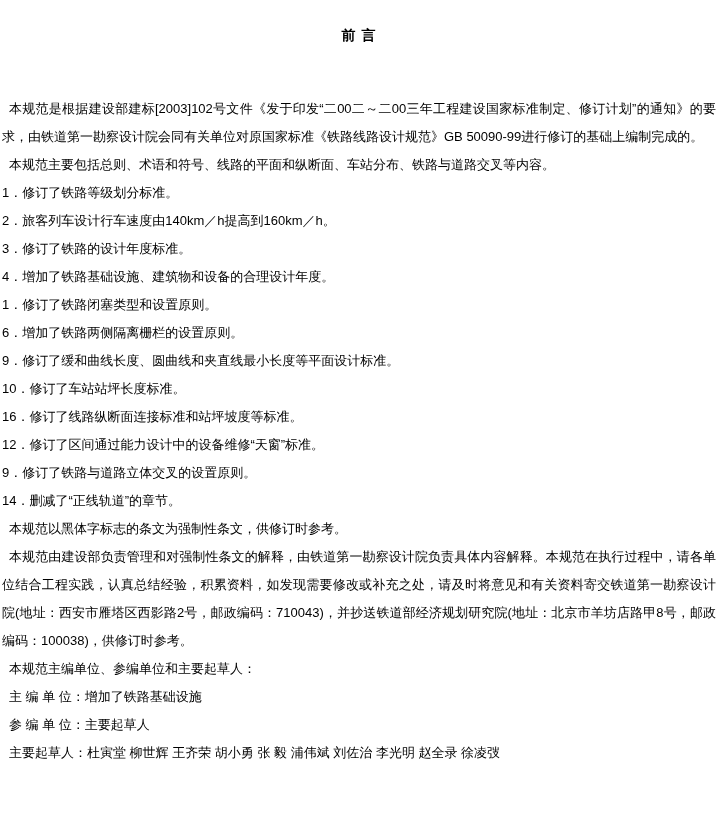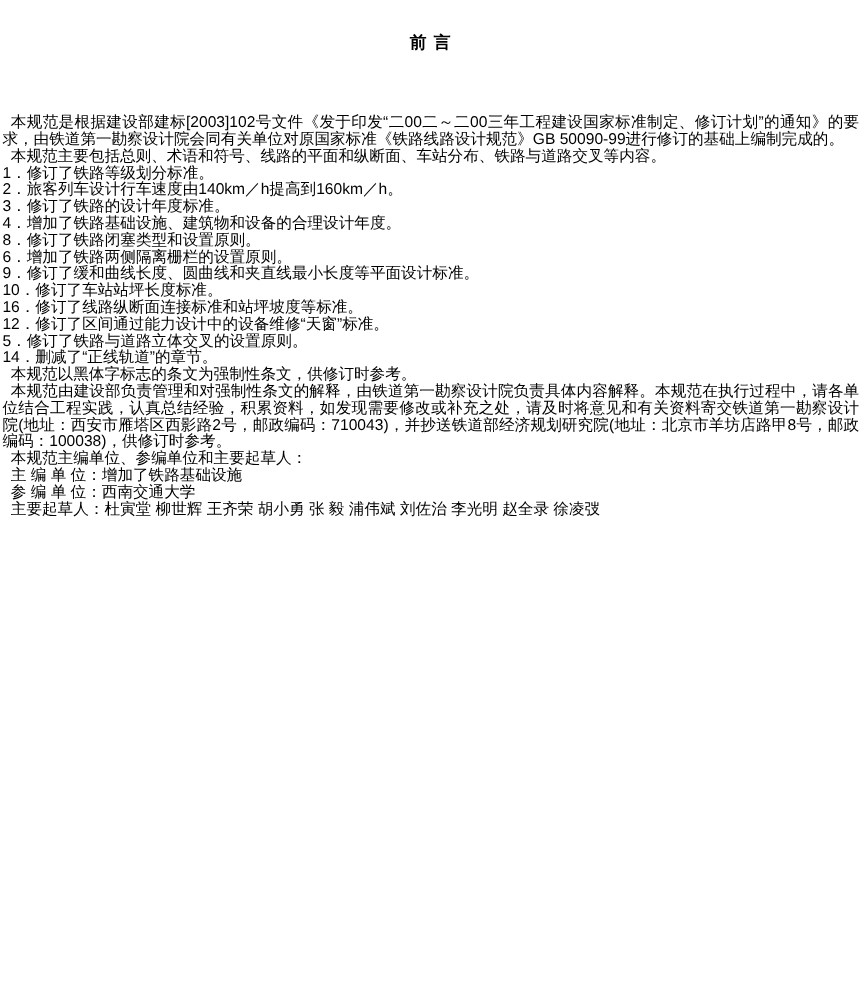--- a/index.html
+++ b/index.html
@@ -21,48 +21,48 @@
     font-size: 14px;
     font-weight: bold;
     line-height: 22px;
     text-align: center;
     margin: 0 0 49px 0;
     letter-spacing: 1px;
   }
   .para {
     margin: 0;
     font-size: 13px;
-    line-height: 14px;
+    line-height: 28px;
     text-align: justify;
     word-break: break-all;
   }
   .para.indent {
     text-indent: 7px;
   }
 </style>
 </head>
 <body>
 
 <div class="page">
   <div class="doc-title">前 言</div>
   <div>
       <p class="para indent">本规范是根据建设部建标[2003]102号文件《发于印发“二00二～二00三年工程建设国家标准制定、修订计划”的通知》的要求，由铁道第一勘察设计院会同有关单位对原国家标准《铁路线路设计规范》GB 50090-99进行修订的基础上编制完成的。</p>
       <p class="para indent">本规范主要包括总则、术语和符号、线路的平面和纵断面、车站分布、铁路与道路交叉等内容。</p>
       <p class="para">1．修订了铁路等级划分标准。</p>
       <p class="para">2．旅客列车设计行车速度由140km／h提高到160km／h。</p>
       <p class="para">3．修订了铁路的设计年度标准。</p>
       <p class="para">4．增加了铁路基础设施、建筑物和设备的合理设计年度。</p>
-      <p class="para">8．修订了铁路闭塞类型和设置原则。</p>
+      <p class="para">1．修订了铁路闭塞类型和设置原则。</p>
       <p class="para">6．增加了铁路两侧隔离栅栏的设置原则。</p>
       <p class="para">9．修订了缓和曲线长度、圆曲线和夹直线最小长度等平面设计标准。</p>
       <p class="para">10．修订了车站站坪长度标准。</p>
       <p class="para">16．修订了线路纵断面连接标准和站坪坡度等标准。</p>
       <p class="para">12．修订了区间通过能力设计中的设备维修“天窗”标准。</p>
-      <p class="para">5．修订了铁路与道路立体交叉的设置原则。</p>
+      <p class="para">9．修订了铁路与道路立体交叉的设置原则。</p>
       <p class="para">14．删减了“正线轨道”的章节。</p>
       <p class="para indent">本规范以黑体字标志的条文为强制性条文，供修订时参考。</p>
       <p class="para indent">本规范由建设部负责管理和对强制性条文的解释，由铁道第一勘察设计院负责具体内容解释。本规范在执行过程中，请各单位结合工程实践，认真总结经验，积累资料，如发现需要修改或补充之处，请及时将意见和有关资料寄交铁道第一勘察设计院(地址：西安市雁塔区西影路2号，邮政编码：710043)，并抄送铁道部经济规划研究院(地址：北京市羊坊店路甲8号，邮政编码：100038)，供修订时参考。</p>
       <p class="para indent">本规范主编单位、参编单位和主要起草人：</p>
       <p class="para indent">主 编 单 位：增加了铁路基础设施</p>
-      <p class="para indent">参 编 单 位：西南交通大学</p>
+      <p class="para indent">参 编 单 位：主要起草人</p>
       <p class="para indent">主要起草人：杜寅堂 柳世辉 王齐荣 胡小勇 张 毅 浦伟斌 刘佐治 李光明 赵全录 徐凌弢</p>
     </div>
 </div>
 
 </body></html>

